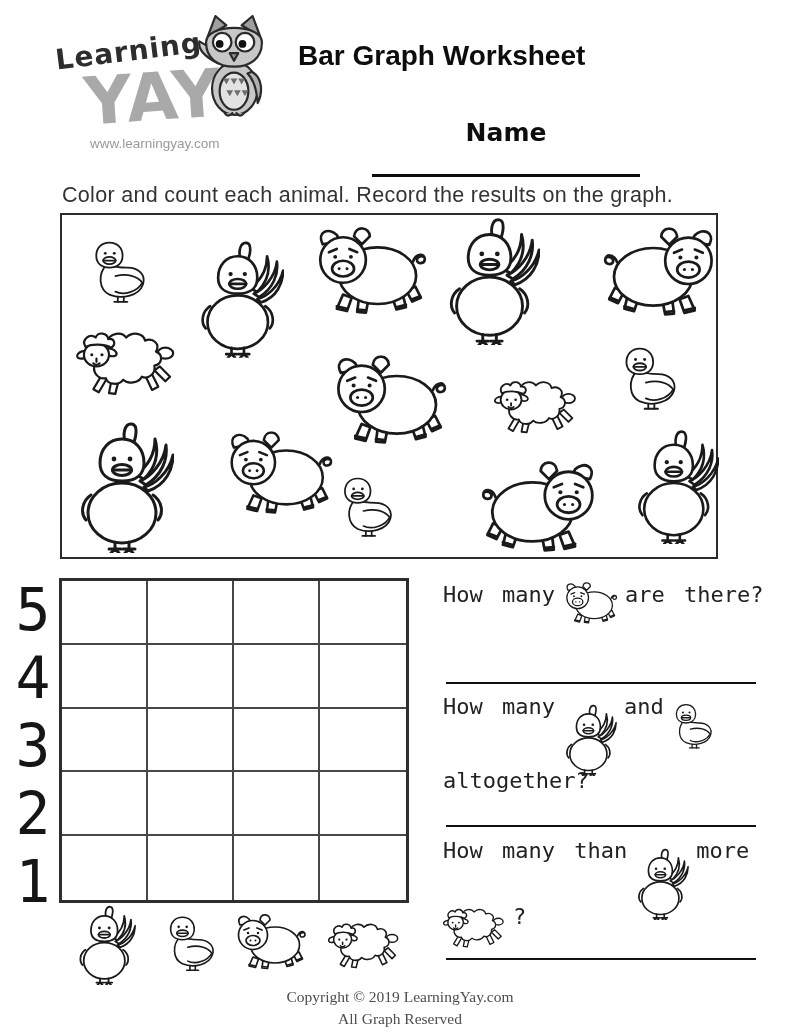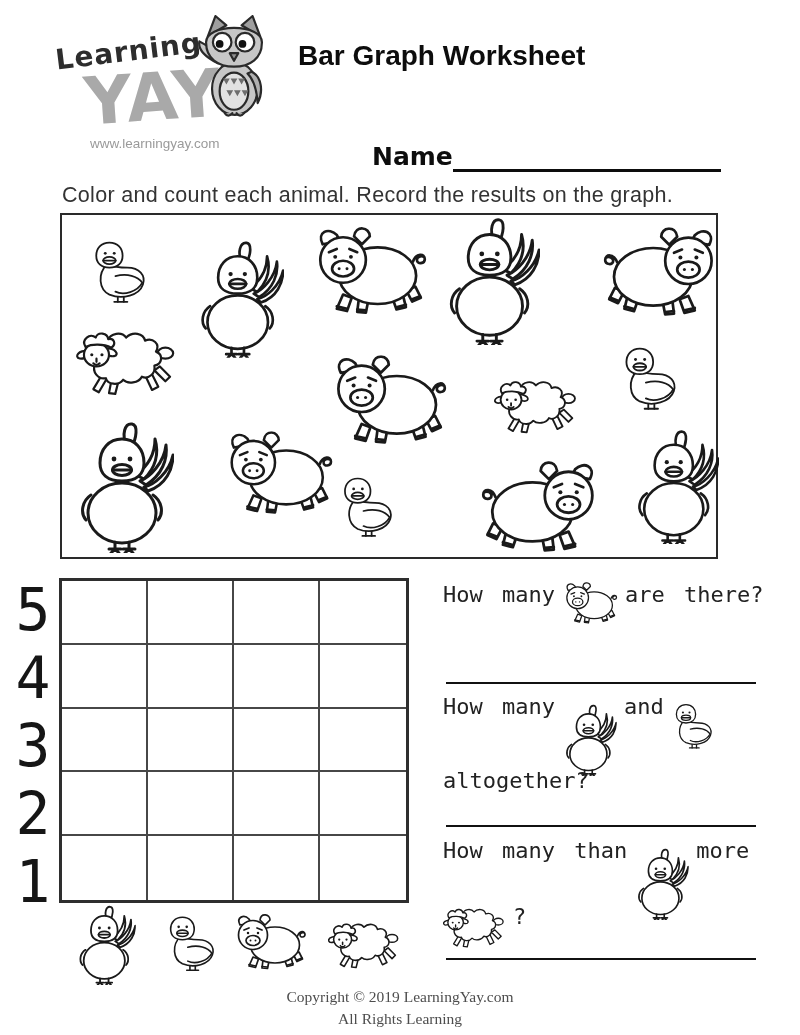--- a/index.html
+++ b/index.html
@@ -25,21 +25,21 @@
   .brandU {
     position:absolute; left:90px; top:136px; font-size:13.5px; color:#9a9a9a;
   }
   .owl-svg { position:absolute; left:196px; top:6px; width:76px; height:118px; }
 
   
   .title {
     position:absolute; left:298px; top:40px;
     font-family:Liberation Sans, sans-serif; font-weight:700; font-size:28px; color:#0d0d0d;
   }
-  .name-row { position:absolute; left:372px; top:142px; display:flex; align-items:flex-start; }
+  .name-row { position:absolute; left:372px; top:118px; display:flex; align-items:center;flex-direction:column; }
   .name-label {
     font-family:"DejaVu Sans", sans-serif; font-weight:600; font-size:25px; color:#0d0d0d;
   }
   .name-line { display:inline-block; width:268px; height:30px; border-bottom:3px solid #0d0d0d; }
 
   .instruction {
     position:absolute; left:62px; top:170px; width:690px;
     font-size:21.5px; letter-spacing:.3px; color:#333;margin-top:13px;
   }
 
@@ -334,15 +334,15 @@
           <span>?</span>
         </div>
       </div>
     </div>
   <div class="ans-line" style="top:682px"></div>
   <div class="ans-line" style="top:825px"></div>
   <div class="ans-line" style="top:958px"></div>
 
   <div class="footer">
     <div>Copyright © 2019 LearningYay.com</div>
-    <div>All Rights Learning</div>
+    <div>All Graph Reserved</div>
   </div>
 </div>
 
 </body></html>

